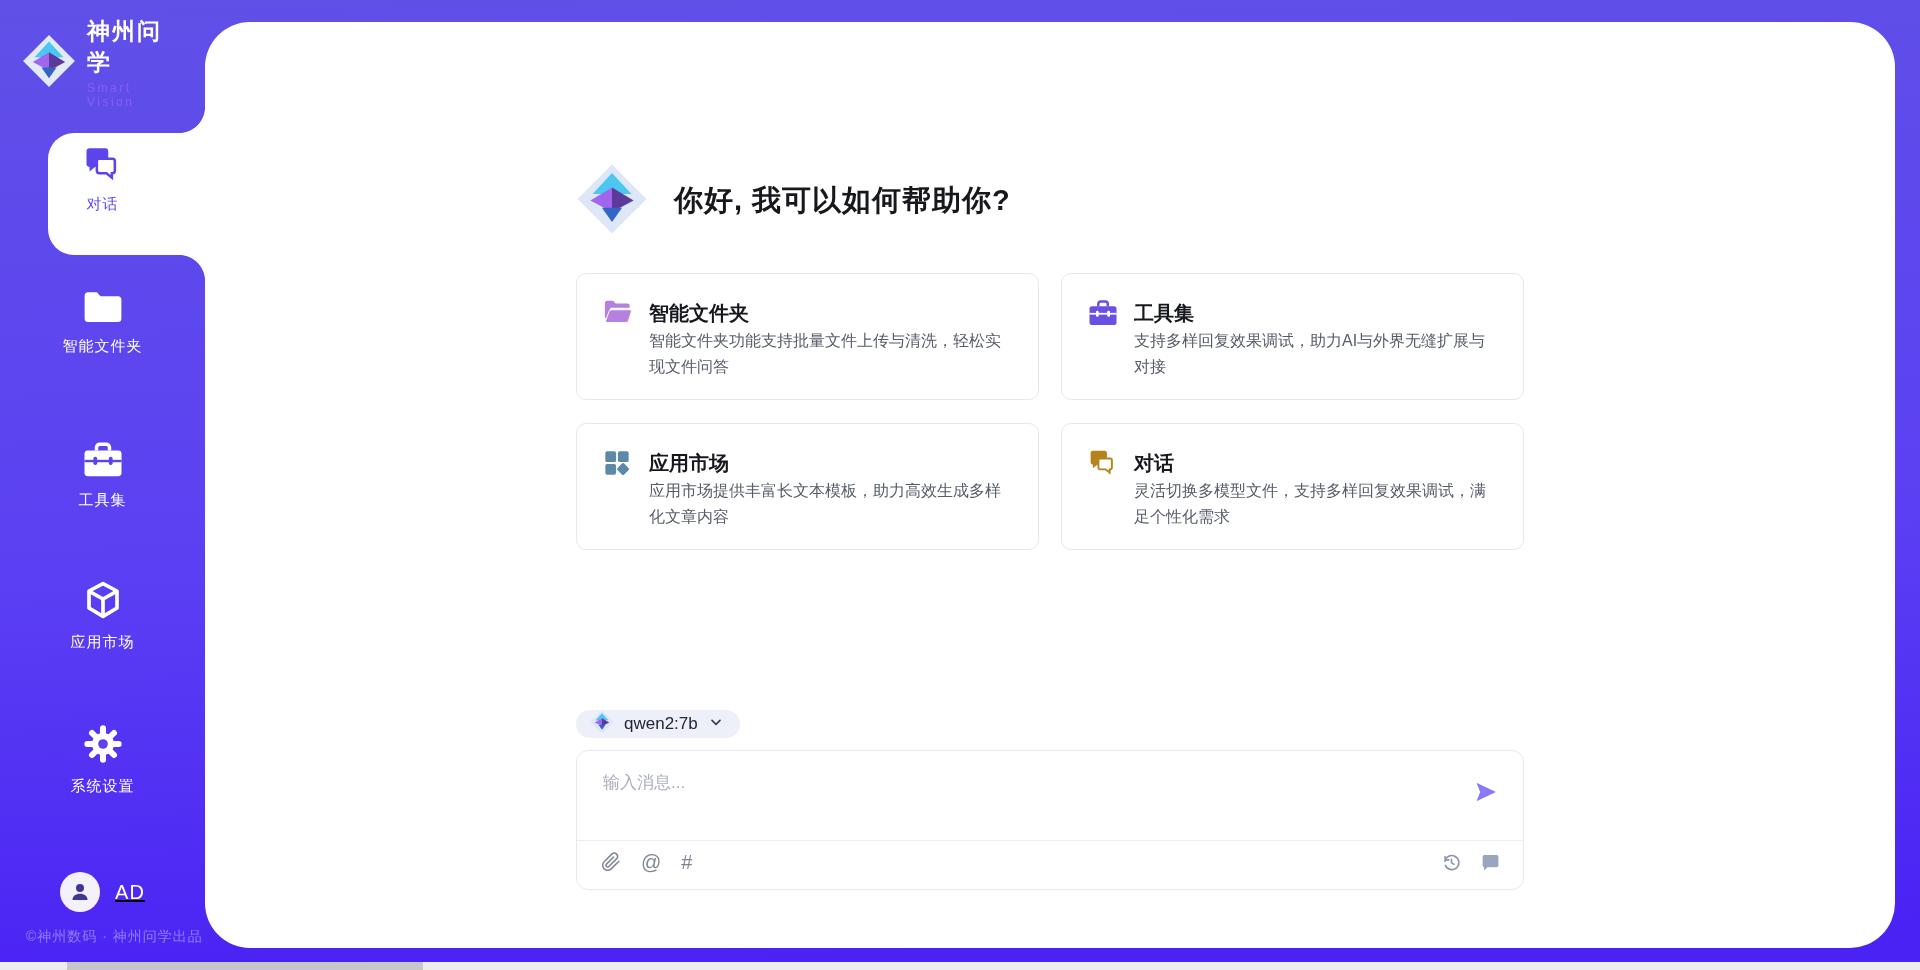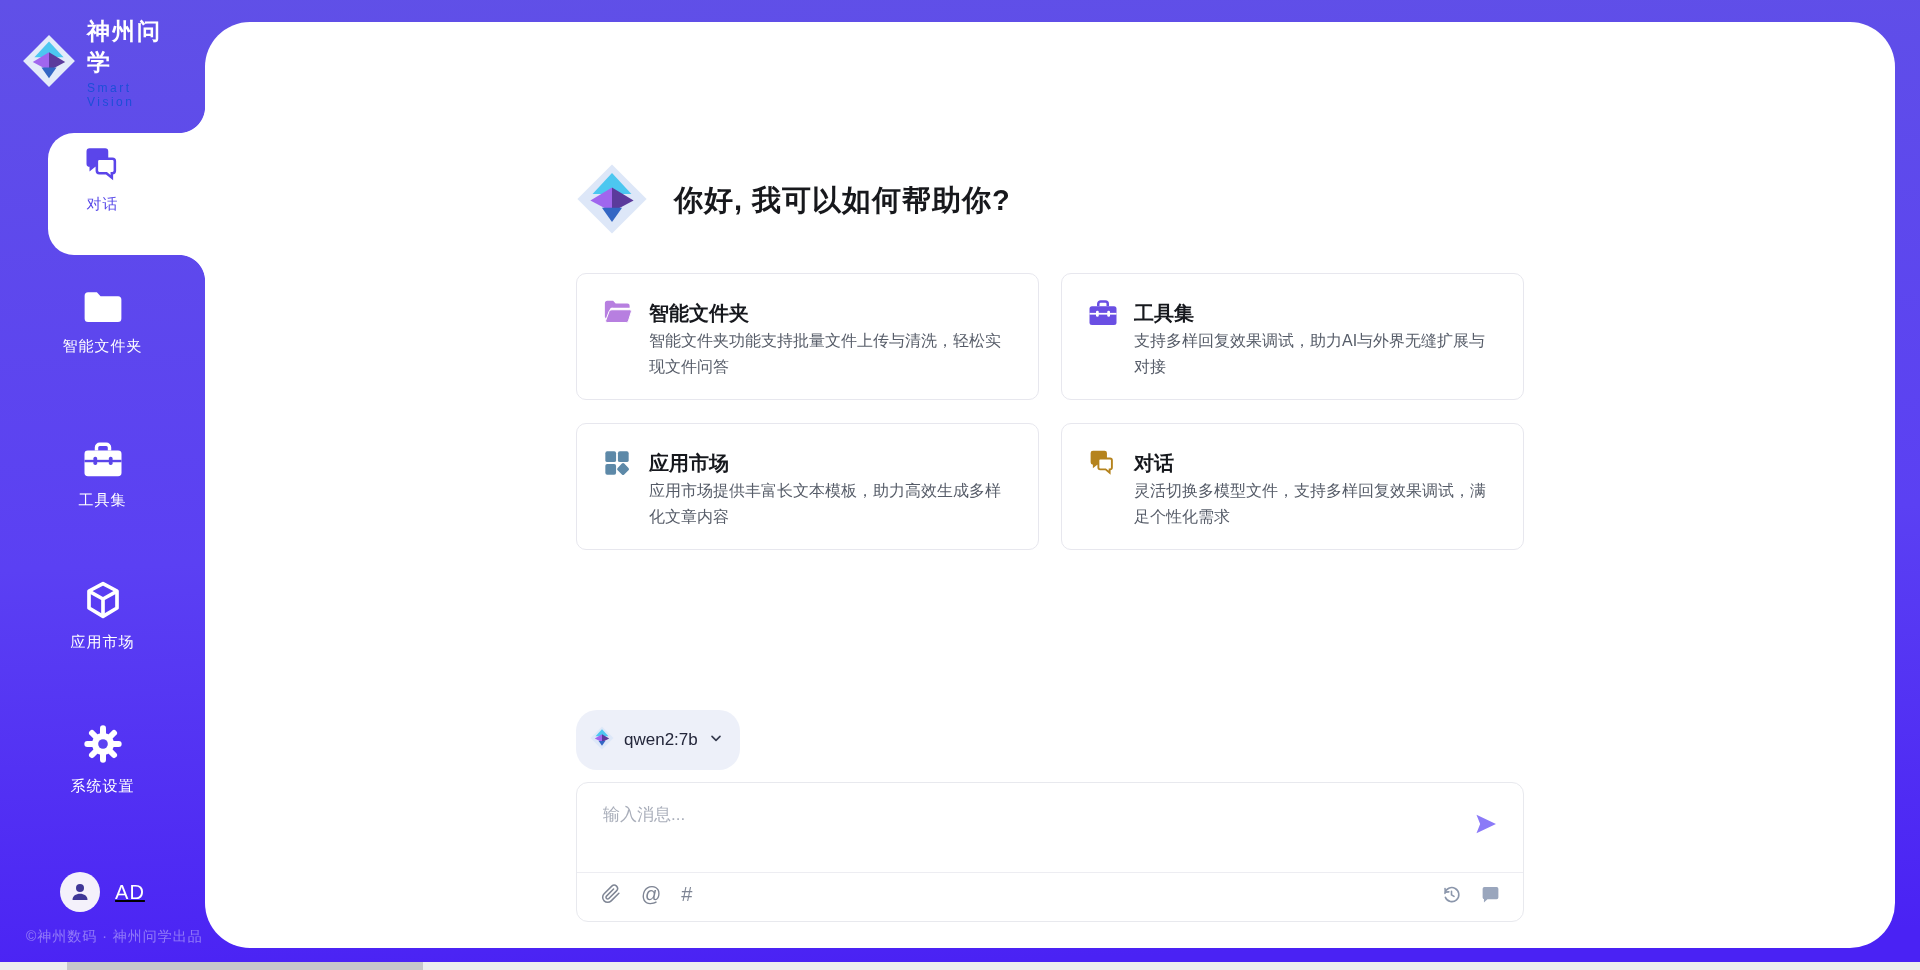--- a/index.html
+++ b/index.html
@@ -7,21 +7,21 @@
   body {
     font-family:"Liberation Sans","DejaVu Sans",sans-serif;
     background:linear-gradient(178deg,#6050e7 0%,#5b40f3 55%,#4a22f4 96%);
     position:relative;
   }
 
   
   .sidebar { position:absolute; left:0; top:0; width:168px; height:100%; z-index:2; }
   .logo-row { position:absolute; top:16px; left:22px; display:flex; align-items:center; gap:11px; }
   .logo-text-cn { color:#fff; font-size:23px; font-weight:bold; letter-spacing:2px; }
-  .logo-text-en { color:#1d4ed8; font-size:12px; letter-spacing:2.5px; margin-top:3px; }
+  .logo-text-en { color:#8b5cf6; font-size:12px; letter-spacing:2.5px; margin-top:3px; }
 
   .nav-item { position:absolute; left:0; width:205px; text-align:center; cursor:pointer; }
   .nav-item .nav-label { display:block; margin-top:9px; font-size:15px; color:#ffffff; letter-spacing:1px; }
   .nav-item.active .nav-label { color:#5546e8; }
 
   .tab-bg { position:absolute; left:48px; width:157px; top:133px; height:122px; background:#fff;
             border-radius:26px 0 0 26px; }
   .tab-bg::before { content:''; position:absolute; top:-26px; right:0; width:26px; height:26px;
             background:radial-gradient(circle at 0 0, rgba(0,0,0,0) 25.6px, #fff 26.4px); }
   .tab-bg::after  { content:''; position:absolute; bottom:-26px; right:0; width:26px; height:26px;
@@ -50,21 +50,21 @@
   .greeting-text { font-size:29px; font-weight:bold; color:#17181c; letter-spacing:1px; }
 
   .cards { margin-top:34px; display:grid; grid-template-columns:463px 463px; grid-auto-rows:127px;
            column-gap:22px; row-gap:23px; }
   .card { border:1px solid #e7e7ee; border-radius:10px; background:#fff; padding:24px 24px 0 26px;
           display:flex; gap:16px; cursor:pointer; }
   .card-title { font-size:20px; font-weight:bold; color:#16181d; line-height:30px; }
   .card-desc { margin-top:0; font-size:16px; line-height:26px; color:#565c68; }
   .card-icon { flex:0 0 30px; margin-top:1px; }
 
-  .model-pill { margin-top:160px; display:inline-flex; align-items:center; gap:10px; height:60px;
+  .model-pill { margin-top:160px; display:inline-flex; align-items:center; gap:10px; height:28px;
           padding:0 16px 0 14px; border-radius:21px; background:#edf0f9; cursor:pointer; }
   .model-name { font-size:17px; color:#23263a; }
 
   .composer { margin-top:12px; position:relative; height:140px; border:1.5px solid #e8e9ee;
           border-radius:12px; background:#fff; }
   .composer textarea { position:absolute; top:0; left:0; width:100%; height:84px; border:none; outline:none;
           resize:none; font-family:inherit; font-size:17px; color:#7f1d1d; padding:20px 64px 0 26px;
           background:transparent; }
   .composer textarea::placeholder { color:#a9aeba; }
   .send-btn { position:absolute; right:24px; top:28px; cursor:pointer; }

